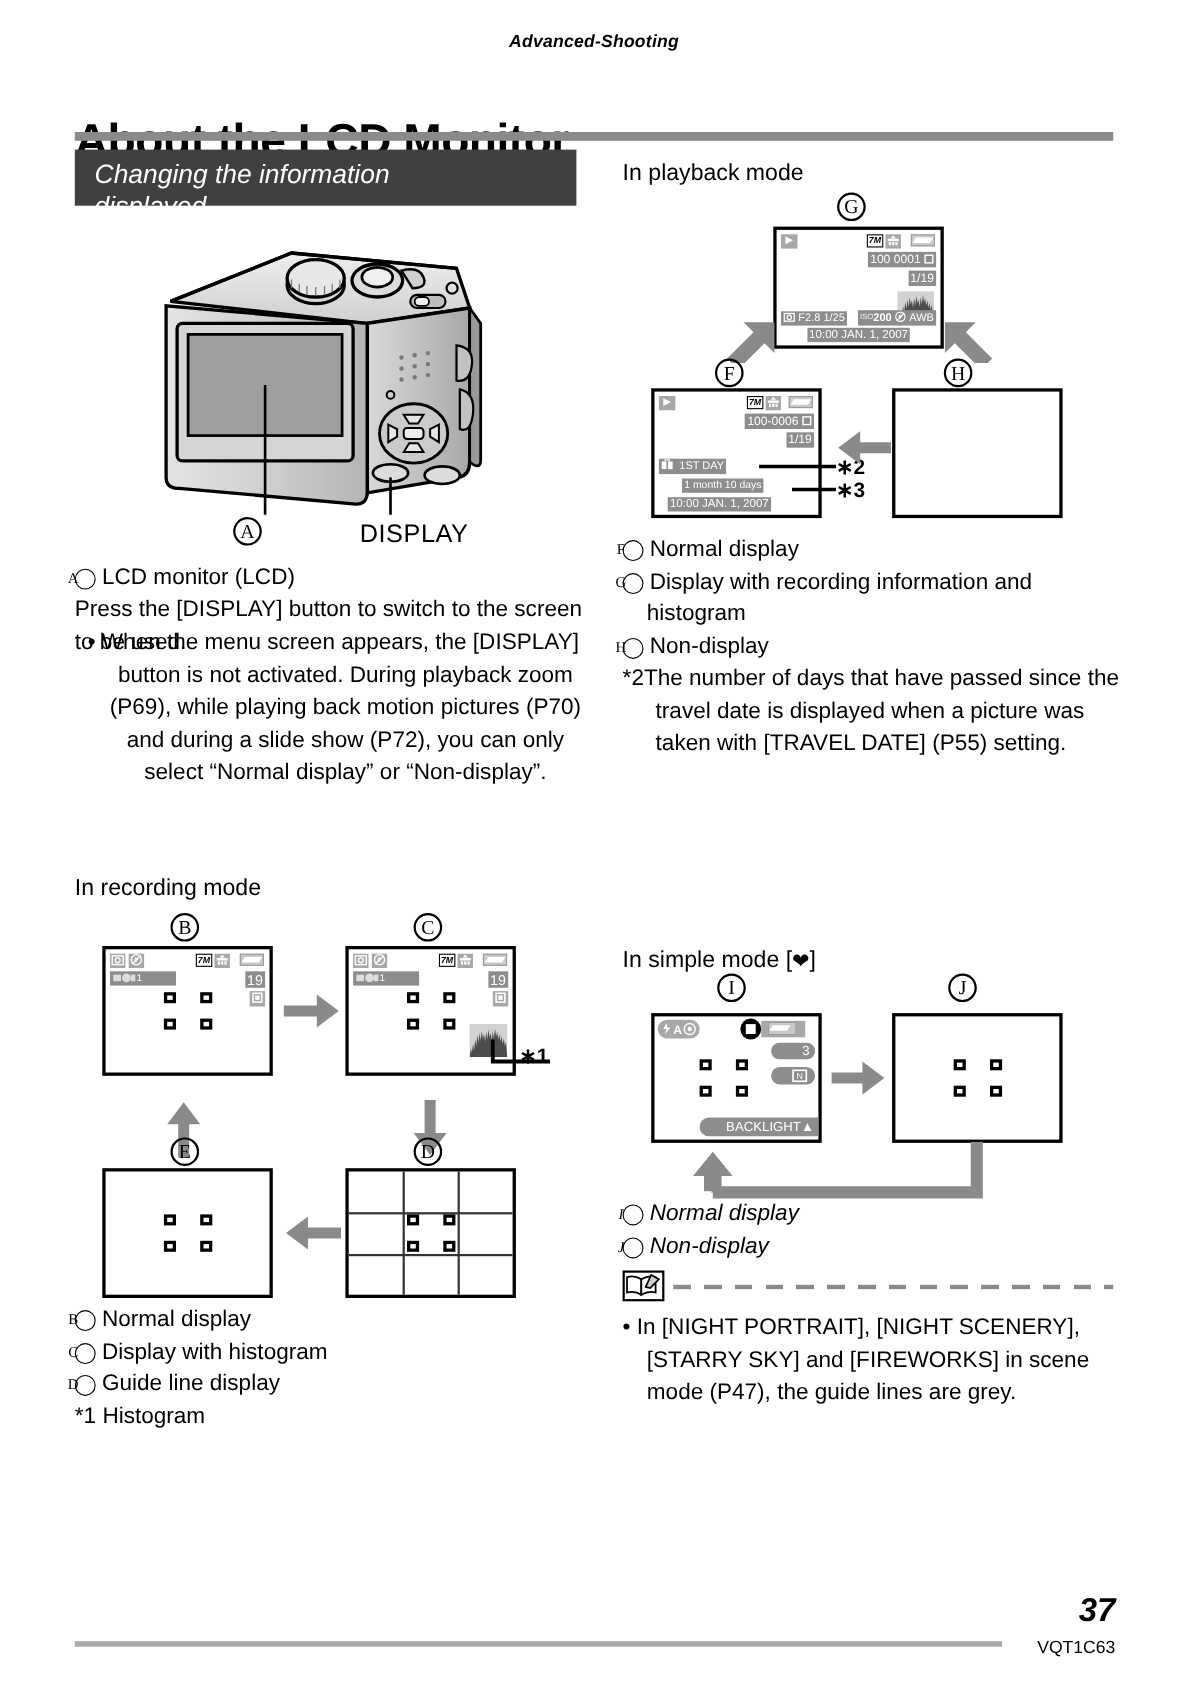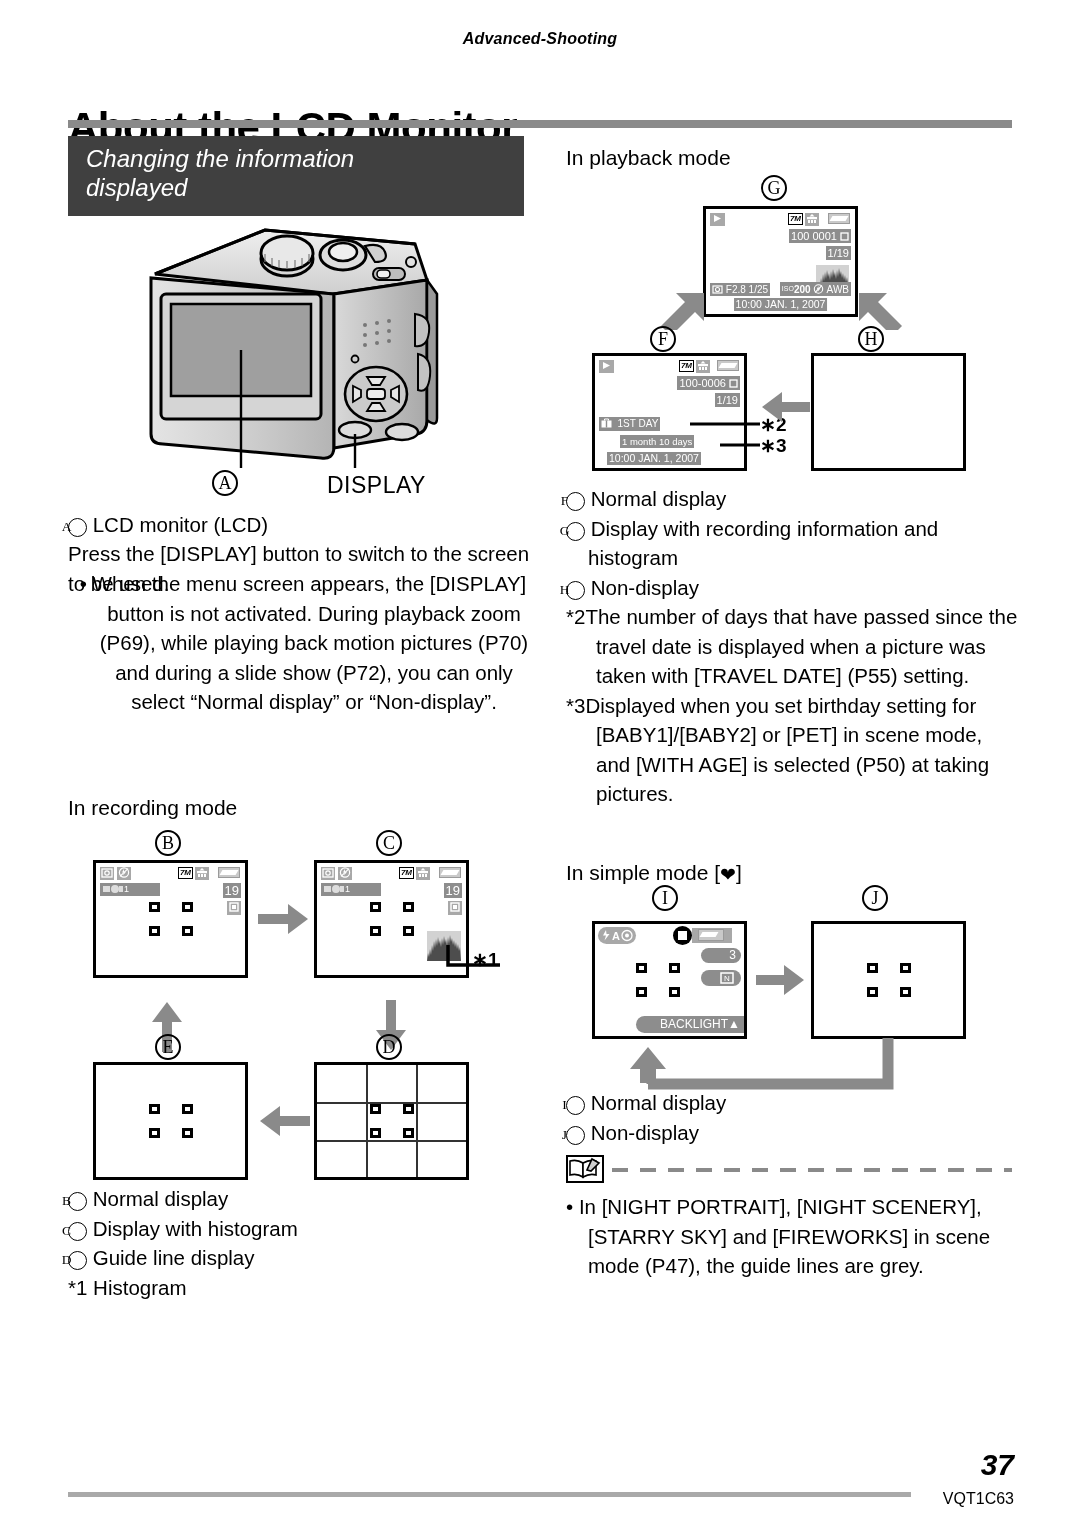--- a/index.html
+++ b/index.html
@@ -26,21 +26,21 @@
     margin-top: 40px;
   }
   .title-rule {
     position: absolute; top: 120px; left: 68px;
     width: 944px; height: 8px; background: #8a8a8a;
   }
 
   
   .section-banner {
     position: absolute; top: 136px; left: 68px;
-    width: 456px; height: 80px;
+    width: 456px; height: 51px;
     background: #404040;
     color: #fff;
     font-style: italic; font-size: 24px; font-weight: normal;
     padding: 8px 0 0 18px;
     line-height: 29px;
   }
 
   
   .col-left  { position: absolute; left: 68px; width: 470px; }
   .col-right { position: absolute; left: 566px; width: 456px; }
@@ -595,23 +595,20 @@
     <span class="circ">G</span>
     <span>Display with recording information and histogram</span>
   </div>
   <div class="hang">
     <span class="circ">H</span>
     <span>Non-display</span>
   </div>
   <div class="hang2">
     <span>*2</span><span>The number of days that have passed since the travel date is displayed when a picture was taken with [TRAVEL DATE] (P55) setting.</span>
   </div>
-  <div class="hang2">
-    <span>*3</span><span>Displayed when you set birthday setting for [BABY1]/[BABY2] or [PET] in scene mode, and [WITH AGE] is selected (P50) at taking pictures.</span>
-  </div>
 </div>
 
 <div class="col-right para sub-head" style="top:858px;">
   <span>In simple mode [</span><span class="heart">❤</span><span>]</span>
 </div>
 
 <div style="position:absolute;left:652px;top:885px;">
   <span class="circ big">I</span>
 </div>
 <div style="position:absolute;left:862px;top:885px;">
@@ -665,21 +662,21 @@
       <i class="br"></i>
     </div>
 </div>
 
 <svg style="position:absolute; left:620px; top:1038px;" width="300" height="62" viewBox="0 0 300 62">
   <path d="M268 0 v46 h-240" fill="none" stroke="#8a8a8a" stroke-width="11"></path>
   <path d="M28 46 l0 -2 l-2 2 z" fill="#8a8a8a"></path>
   <path d="M28 23 l-18 22 h10 v14 h16 v-14 h10 z" fill="#8a8a8a" transform="translate(0,-14)"></path>
 </svg>
 
-<div class="col-right para" style="top:1088px;">
+<div class="col-right para" style="top:1088px;font-style:italic;">
   <div class="hang">
     <span class="circ">I</span>
     <span>Normal display</span>
   </div>
   <div class="hang">
     <span class="circ">J</span>
     <span>Non-display</span>
   </div>
 </div>
 

